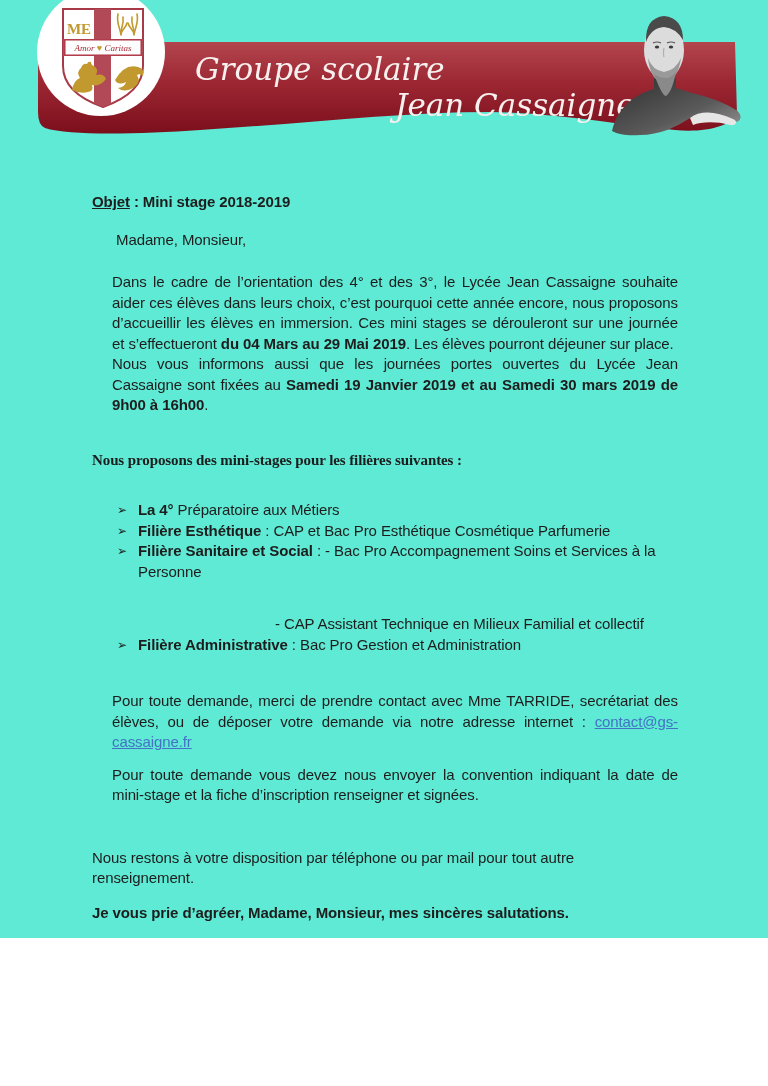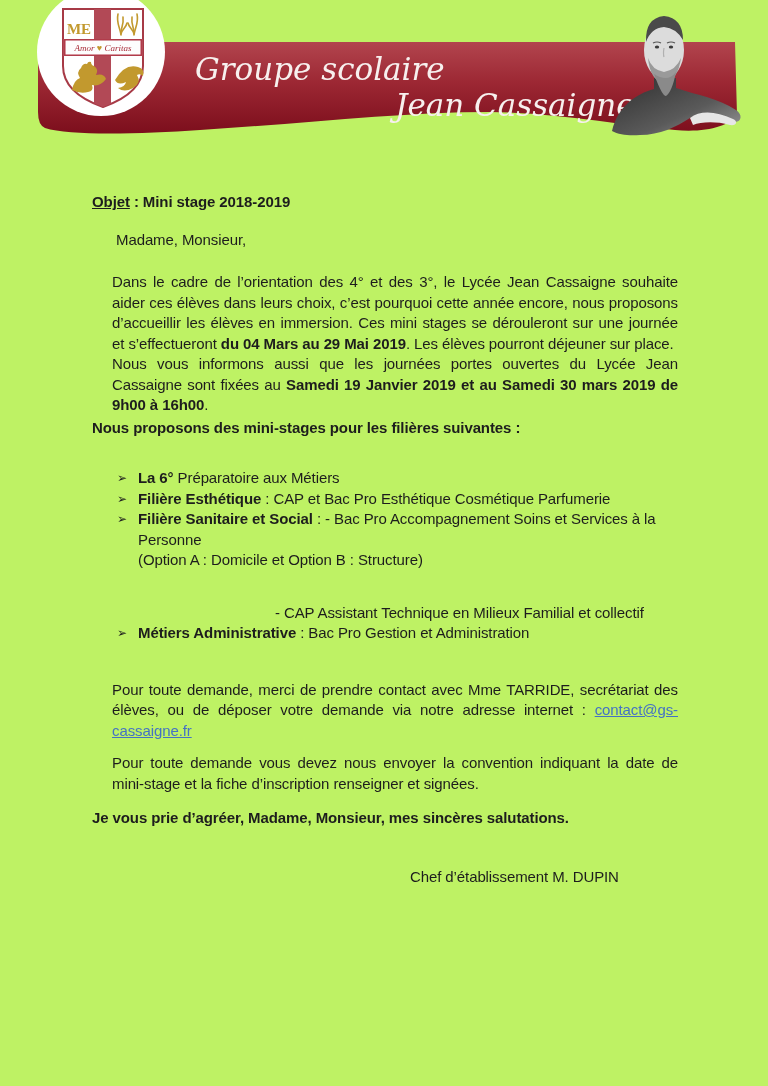--- a/index.html
+++ b/index.html
@@ -1,33 +1,33 @@
 <!DOCTYPE html>
 <html><head>
 <meta charset="utf-8">
 <style>
   * { margin:0; padding:0; box-sizing:border-box; }
   html,body { background:#ffffff; }
   body { width:768px; height:1086px; font-family:"Liberation Sans", sans-serif; }
-  .page { position:relative; width:768px; height:1086px; background:#bef264; overflow:hidden; }
+  .page { position:relative; width:768px; height:938px; background:#5eead4; overflow:hidden; }
 
   .header-svg { position:absolute; top:0; left:0; }
 
   .content {
     position:absolute; left:92px; top:192px; width:586px;
     font-size:15px; line-height:20.5px; color:#1d1d1d; letter-spacing:-0.1px;
   }
   p { margin:0; }
   .b { font-weight:700; }
   .u { text-decoration:underline; }
   .j { text-align:justify;margin-left:20px; }
 
   .salutation  { margin-top:17px;margin-left:24px; }
   .para1       { margin-top:22px; }
-  .heading     { margin-top:2px; font-weight:700; }
+  .heading     { margin-top:34px; font-weight:700;font-family:Liberation Serif, serif; }
 
   .filieres { margin-top:30px; list-style:none; padding-left:25px; }
   .filieres li { position:relative; padding-left:21px; }
   .filieres .blt { position:absolute; left:0; top:0; font-size:12px; color:#1d1d1d; }
   .sub-line { }
   .sub-indent { padding-left:137px;margin-top:32px; }
 
   .contact     { margin-top:36px; }
   .convention  { margin-top:12px; }
   .closing1    { margin-top:42px; }
@@ -131,41 +131,41 @@
 
     <p class="j">
       <span>Nous vous informons aussi que les journées portes ouvertes du Lycée Jean Cassaigne sont fixées au </span><span class="b">Samedi 19 Janvier 2019 et au Samedi 30 mars 2019 de 9h00 à 16h00</span><span>.</span>
     </p>
 
     <p class="heading">Nous proposons des mini-stages pour les filières suivantes :</p>
 
     <ul class="filieres">
       <li>
         <span class="blt">➢</span>
-        <span class="b">La 6°</span><span> Préparatoire aux Métiers</span>
+        <span class="b">La 4°</span><span> Préparatoire aux Métiers</span>
       </li>
       <li>
         <span class="blt">➢</span>
         <span class="b">Filière Esthétique</span><span> : CAP et Bac Pro Esthétique Cosmétique Parfumerie</span>
       </li>
       <li>
         <span class="blt">➢</span>
         <span class="b">Filière Sanitaire et Social</span><span> : - Bac Pro Accompagnement Soins et Services à la Personne</span>
-        <div class="sub-line">(Option A : Domicile et Option B : Structure)</div>
         <div class="sub-line sub-indent">-  CAP Assistant Technique en Milieux Familial et collectif</div>
       </li>
       <li>
         <span class="blt">➢</span>
-        <span class="b">Métiers Administrative</span><span> : Bac Pro Gestion et Administration</span>
+        <span class="b">Filière Administrative</span><span> : Bac Pro Gestion et Administration</span>
       </li>
     </ul>
 
     <p class="contact j">
       <span>Pour toute demande, merci de prendre contact avec Mme TARRIDE, secrétariat des élèves, ou de déposer votre demande via notre adresse internet : </span><a class="email" href="#">contact@gs-cassaigne.fr</a>
     </p>
 
     <p class="convention j">Pour toute demande vous devez nous  envoyer la convention indiquant la date de mini-stage et la fiche d’inscription renseigner et signées.</p>
 
+    <p class="closing1">Nous restons à votre disposition par téléphone ou  par mail pour tout autre renseignement.</p>
     <p class="closing2">Je vous prie d’agréer, Madame, Monsieur, mes sincères salutations.</p>
 
     <p class="signature">Chef d’établissement  M. DUPIN</p>
   </main>
 </div>
 
 </body></html>

